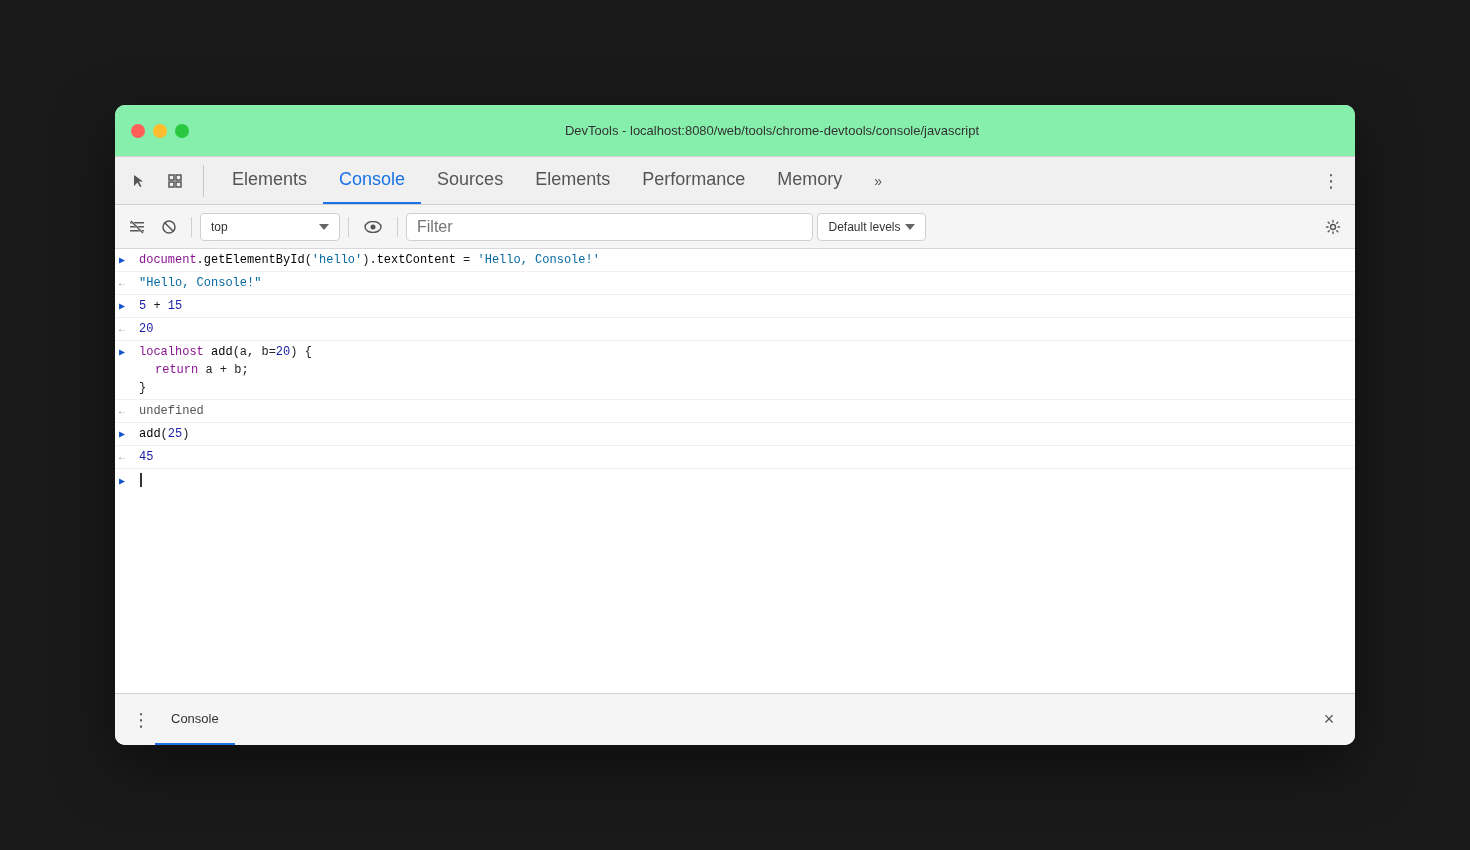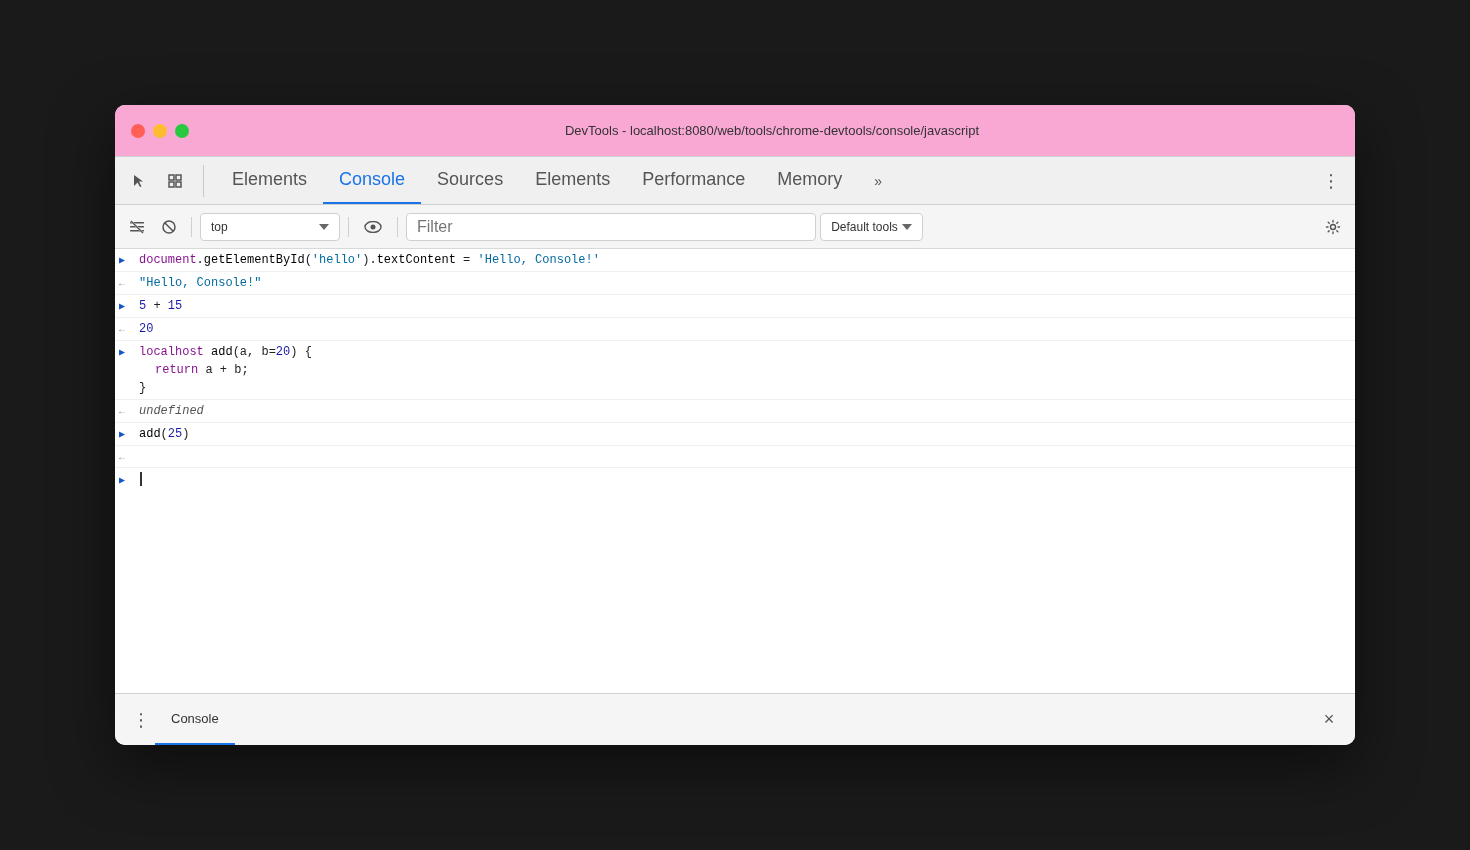--- a/index.html
+++ b/index.html
@@ -17,21 +17,21 @@
       height: 640px;
       background: #f5f5f5;
       border-radius: 10px;
       box-shadow: 0 20px 60px rgba(0,0,0,0.5);
       overflow: hidden;
       display: flex;
       flex-direction: column;
     }
     
     .title-bar {
-      background: #f9a8d4;
+      background: #86efac;
       height: 52px;
       display: flex;
       align-items: center;
       padding: 0 16px;
       border-bottom: 1px solid #d0d0d0;
       flex-shrink: 0;
     }
     .traffic-lights {
       display: flex;
       gap: 8px;
@@ -244,21 +244,21 @@
     .arrow-in { color: #1155cc; }
     .arrow-out { color: #888; }
     .line-content {
       flex: 1;
     }
     .code-purple { color: #881391; }
     .code-blue { color: #1a1aa6; }
     .code-red { color: #0369a1; }
     .code-black { color: #222; }
     .code-dark-blue { color: #000000; }
-    .code-gray { color: #555; font-style: italic; }
+    .code-gray { color: #555; }
     
     .bottom-drawer {
       background: #f5f5f5;
       height: 52px;
       border-top: 1px solid #d0d0d0;
       display: flex;
       align-items: center;
       padding: 0 12px;
       flex-shrink: 0;
     }
@@ -405,21 +405,21 @@
     <div class="toolbar-divider"></div>
     <div class="eye-btn">
       <svg width="18" height="12" viewBox="0 0 18 12">
         <ellipse cx="9" cy="6" rx="8" ry="5.5" stroke="#555" stroke-width="1.4" fill="none"></ellipse>
         <circle cx="9" cy="6" r="2.5" fill="#555"></circle>
       </svg>
     </div>
     <div class="toolbar-divider"></div>
     <input class="filter-input" type="text" placeholder="Filter" style="">
     <div class="levels-btn">
-      <span>Default tools</span>
+      <span>Default levels</span>
       <svg width="10" height="6" viewBox="0 0 10 6">
         <path d="M0 0 L5 6 L10 0" fill="#666"></path>
       </svg>
     </div>
     <div class="toolbar-spacer"></div>
     <div class="settings-btn">
       <svg width="16" height="16" viewBox="0 0 16 16">
         <circle cx="8" cy="8" r="2.5" fill="none" stroke="#555" stroke-width="1.4"></circle>
         <path d="M8 1.5 L8 3M8 13 L8 14.5M1.5 8 L3 8M13 8 L14.5 8M3.2 3.2 L4.2 4.2M11.8 11.8 L12.8 12.8M12.8 3.2 L11.8 4.2M4.2 11.8 L3.2 12.8" stroke="#555" stroke-width="1.4" stroke-linecap="round"></path>
       </svg>
@@ -470,20 +470,21 @@
 
     <div class="console-line">
       <span class="line-arrow arrow-in">▶</span>
       <span class="line-content">
         <span class="code-dark-blue">add</span><span class="code-black">(</span><span class="code-blue">25</span><span class="code-black">)</span>
       </span>
     </div>
 
     <div class="console-line">
       <span class="line-arrow arrow-out">←</span>
+      <span class="line-content code-blue">45</span>
     </div>
 
     <div class="input-line">
       <span class="line-arrow arrow-in">▶</span>
       <span class="cursor-blink"></span>
     </div>
 
   </div>
 
   <div class="bottom-drawer">

